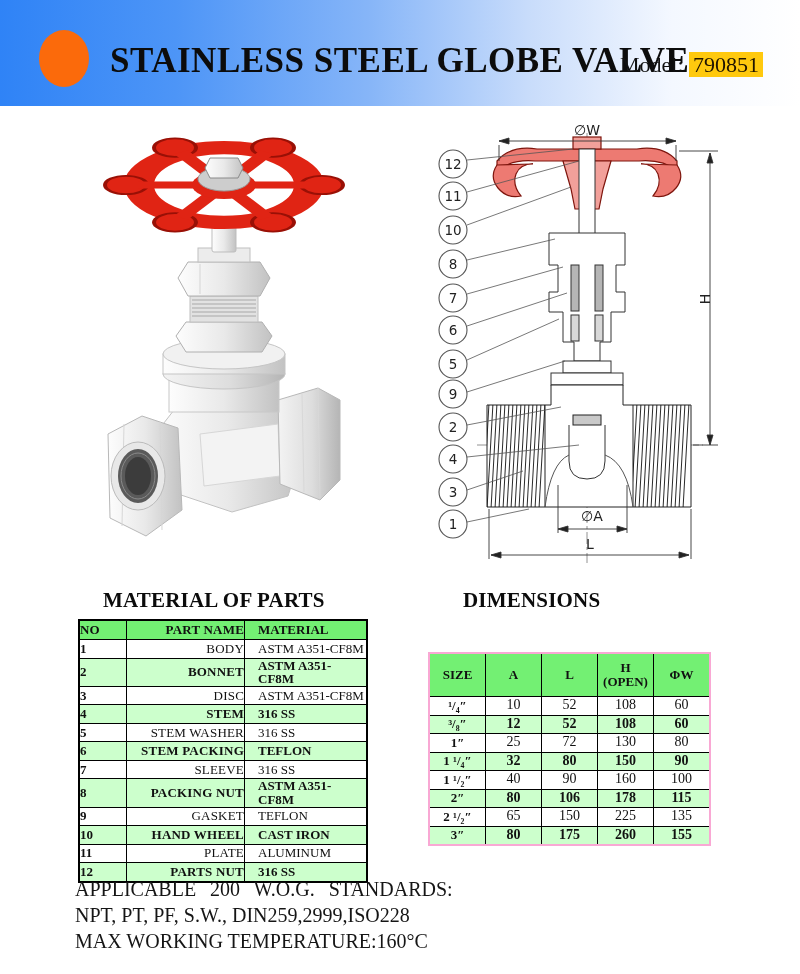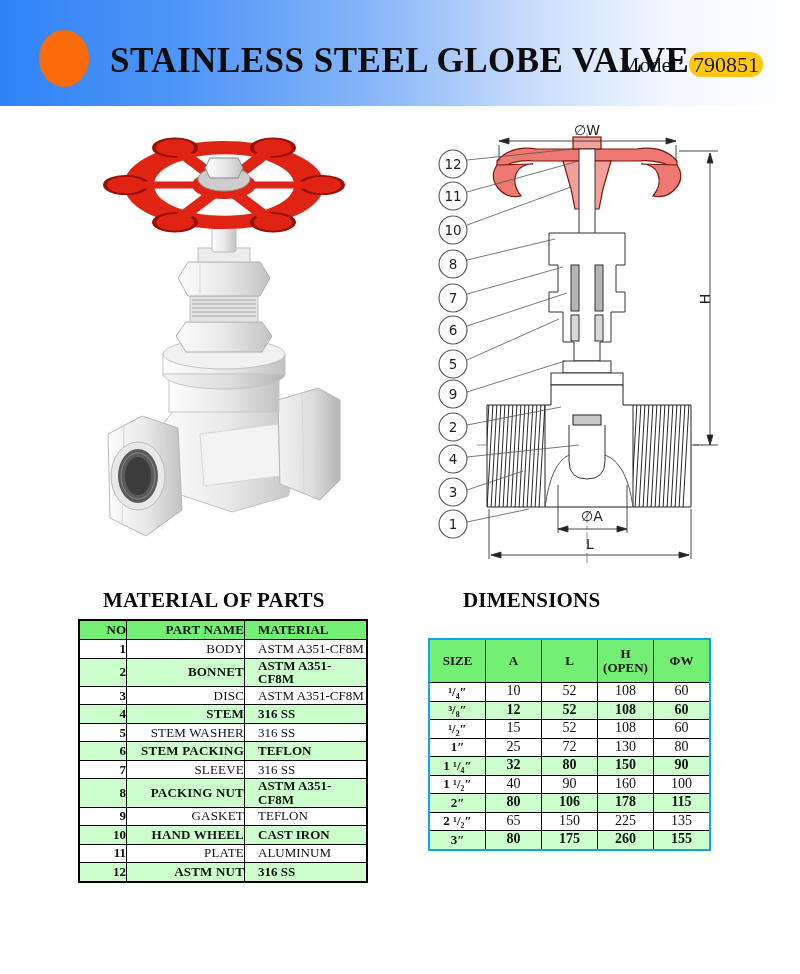--- a/index.html
+++ b/index.html
@@ -5,45 +5,45 @@
   html,body{margin:0;padding:0;background:#fff;}
   #page{position:relative;width:800px;height:974px;background:#ffffff;overflow:hidden;
         font-family:"Liberation Serif","DejaVu Serif",serif;color:#111;}
 
   
   .banner{position:absolute;left:0;top:0;width:800px;height:106px;
     background:linear-gradient(90deg,#2f83f6 0%,#4d95f7 22%,#86b5f8 46%,#c8dcfb 66%,#f4f8ff 84%,#ffffff 100%);}
   .logo-dot{position:absolute;left:39px;top:30px;width:50px;height:57px;border-radius:50%;background:#fb6a0b;}
   .title{position:absolute;left:110px;top:41px;font-size:35px;font-weight:bold;letter-spacing:.5px;color:#0c0c0c;white-space:nowrap;}
   .model{position:absolute;left:620px;top:52px;font-size:22px;color:#101010;white-space:nowrap;}
-  .model .num{background:#ffc90e;padding:0 4px;color:#201400;border-radius:12px;}
+  .model .num{background:#ffc90e;padding:0 4px;color:#201400;}
 
   
   .photo-svg{position:absolute;left:82px;top:128px;width:320px;height:430px;}
   .draw-svg{position:absolute;left:425px;top:115px;width:300px;height:455px;}
 
   
   .sec-h{position:absolute;font-size:21px;font-weight:bold;letter-spacing:.2px;color:#0b0b0b;white-space:nowrap;margin-left:28px;}
   .h-mat{left:75px;top:588px;}
   .h-dim{left:435px;top:588px;}
 
   
   table{border-collapse:collapse;position:absolute;background:#fff;}
   td,th{border:1.5px solid #000;padding:0;font-size:13px;line-height:1.05;}
   th{background:#73f073;font-weight:bold;text-align:center;}
   tr.alt td{background:#ccffcc;font-weight:bold;}
 
   .mtable{left:78px;top:619px;border:2px solid #000;}
   .mtable th{height:18px;}
   .mtable td{height:17.5px;}
-  .mtable .c-no{width:46px;text-align:right;font-weight:bold;font-family:Liberation Serif, serif;}
+  .mtable .c-no{width:46px;text-align:left;font-weight:bold;font-family:Liberation Serif, serif;}
   .mtable .c-part{width:112px;text-align:right;padding-left:5px;letter-spacing:.2px;}
   .mtable .c-mat{width:108px;text-align:left;padding-left:13px;}
 
-  .dtable{left:428px;top:638px;border:2px solid #0ea5e9;}
+  .dtable{left:428px;top:652px;border:2px solid #f9a8d4;}
   .dtable th{height:42px;width:55px;}
   .dtable td{height:17.5px;text-align:center;font-size:14px;}
   .dtable td.c-size{font-weight:bold;font-size:13px;margin-left:34px;}
 
   
   .footer{position:absolute;left:75px;top:876px;font-size:20px;line-height:26px;color:#151515;}
   .footer .l0{word-spacing:9px;}
 </style>
 </head>
 <body>
@@ -357,21 +357,21 @@
         </tr>
 
         <tr>
           <td class="c-no">11</td>
           <td class="c-part">PLATE</td>
           <td class="c-mat">ALUMINUM</td>
         </tr>
 
         <tr class="alt">
           <td class="c-no">12</td>
-          <td class="c-part">ASTM NUT</td>
+          <td class="c-part">PARTS NUT</td>
           <td class="c-mat">316 SS</td>
         </tr>
       </tbody>
   </table>
 
   <table class="dtable">
     <thead>
       <tr>
         <th>SIZE</th>
         <th>A</th>
@@ -394,27 +394,20 @@
         </tr>
 
         <tr class="alt">
           <td class="c-size">³/₈″</td>
           <td>12</td>
           <td>52</td>
           <td>108</td>
           <td>60</td>
         </tr>
 
-        <tr>
-          <td class="c-size">¹/₂″</td>
-          <td>15</td>
-          <td>52</td>
-          <td>108</td>
-          <td>60</td>
-        </tr>
 
 
         <tr>
           <td class="c-size">1″</td>
           <td>25</td>
           <td>72</td>
           <td>130</td>
           <td>80</td>
         </tr>
 
@@ -453,14 +446,19 @@
         <tr class="alt">
           <td class="c-size">3″</td>
           <td>80</td>
           <td>175</td>
           <td>260</td>
           <td>155</td>
         </tr>
       </tbody>
   </table>
 
+  <div class="footer">
+    <div class="l0">APPLICABLE 200 W.O.G. STANDARDS:</div>
+    <div>NPT, PT, PF, S.W., DIN259,2999,ISO228</div>
+    <div>MAX WORKING TEMPERATURE:160°C</div>
+  </div>
 
 </div>
 
 </body></html>

